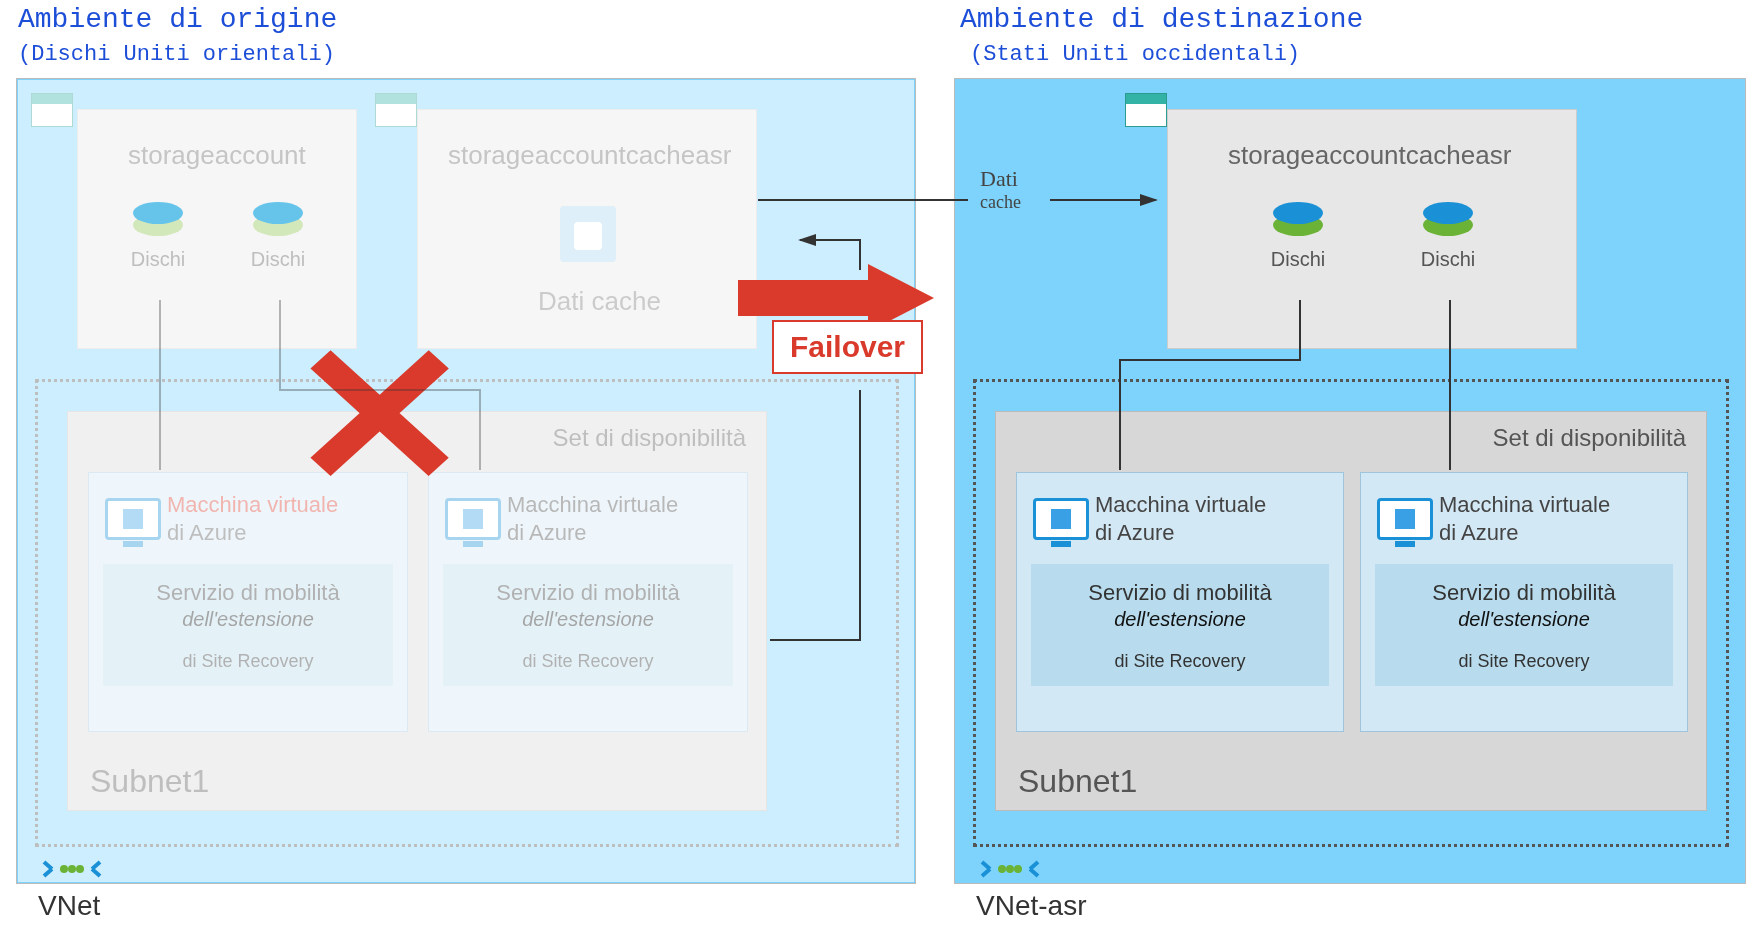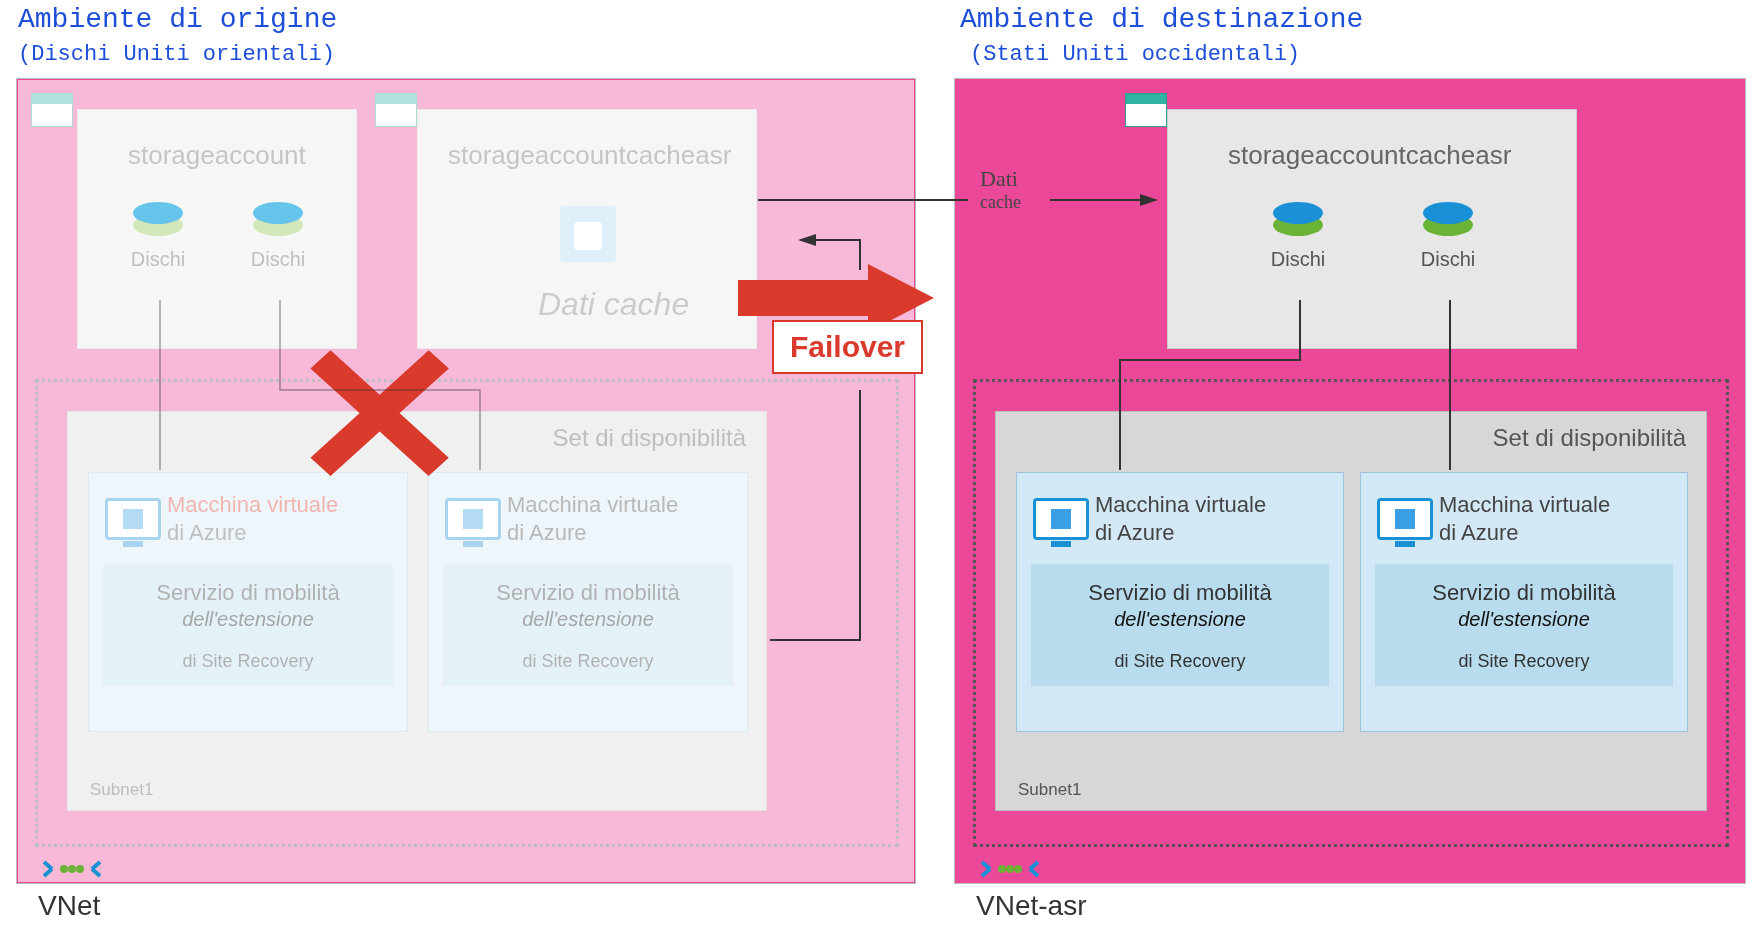--- a/index.html
+++ b/index.html
@@ -11,21 +11,21 @@
     width: 1759px;
     height: 940px;
     position: relative;
     overflow: hidden;
   }
   .header { position: absolute; font-size: 28px; color: #1d4ed8; font-family: Liberation Mono, monospace; }
   .header.small { font-size: 22px; }
   .env-box {
     position: absolute;
     border: 1px solid #bbb;
-    background: #ec4899;
+    background: #7dd3fc;
   }
   .storage-box {
     position: absolute;
     background: #e7e7e7;
     border: 1px solid #ccc;
   }
   .storage-title { position:absolute; font-size:26px; color:#666; }
   .storage-icon {
     position:absolute; width:42px; height:34px;
     background:#fff; border:1px solid #2a9d8f;
@@ -44,21 +44,21 @@
   .disk-stack.blue .disk-bot { background:#6bb336; }
   .disk-label { font-size:20px; color:#555; margin-top:12px; }
   .cache-icon {
     position:absolute; width:56px; height:56px; background:#a8d4f0;
     border-radius:4px;
   }
   .cache-icon::after{
     content:""; position:absolute; left:14px; top:16px; width:28px; height:28px;
     background:#fff; border-radius:4px;
   }
-  .cache-label { position:absolute; font-size:32px; color:#777;font-style:italic; }
+  .cache-label { position:absolute; font-size:26px; color:#777; }
   .dotted-box {
     position:absolute; border:3px dotted #555;
   }
   .avail-box {
     position:absolute; background:#d7d7d7; border:1px solid #bbb;
   }
   .avail-title { position:absolute; right:20px; top:12px; font-size:24px; color:#555; }
   .vm-card {
     position:absolute; background:#d3e8f5; border:1px solid #9fc5dd;
   }
@@ -77,21 +77,21 @@
   }
   .vm-title { font-size:22px; color:#444; line-height:1.25; }
   .vm-title.red { color:#d93a2b; }
   .svc-box {
     margin:18px 14px 14px 14px; background:#b8dced; text-align:center;
     padding:16px 8px 14px 8px;
   }
   .svc-line1 { font-size:22px; color:#333; }
   .svc-line2 { font-size:20px; color:#111; margin-top:2px;font-style:italic; }
   .svc-line3 { font-size:18px; color:#333; margin-top:20px; }
-  .subnet-label { position:absolute; left:22px; bottom:10px; font-size:17px; color:#555; }
+  .subnet-label { position:absolute; left:22px; bottom:10px; font-size:32px; color:#555; }
   .vnet-icon {
     position:absolute; width:60px; height:30px;
   }
   .vnet-icon svg { width:60px; height:30px; }
   .vnet-label { position:absolute; font-size:28px; color:#333; }
   .failover-box {
     position:absolute; border:2px solid #d93a2b; background:#fff;
     color:#d93a2b; font-size:30px; font-weight:700; padding:8px 16px;
   }
   .dataflow { position:absolute; font-size:22px; color:#444; }

